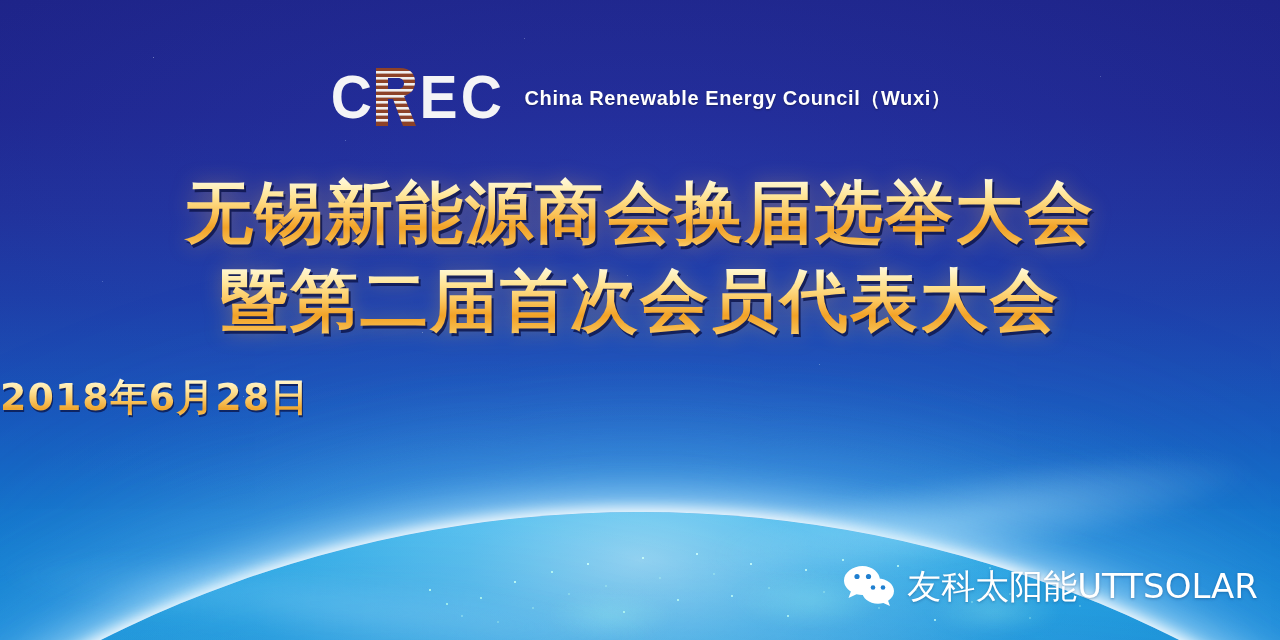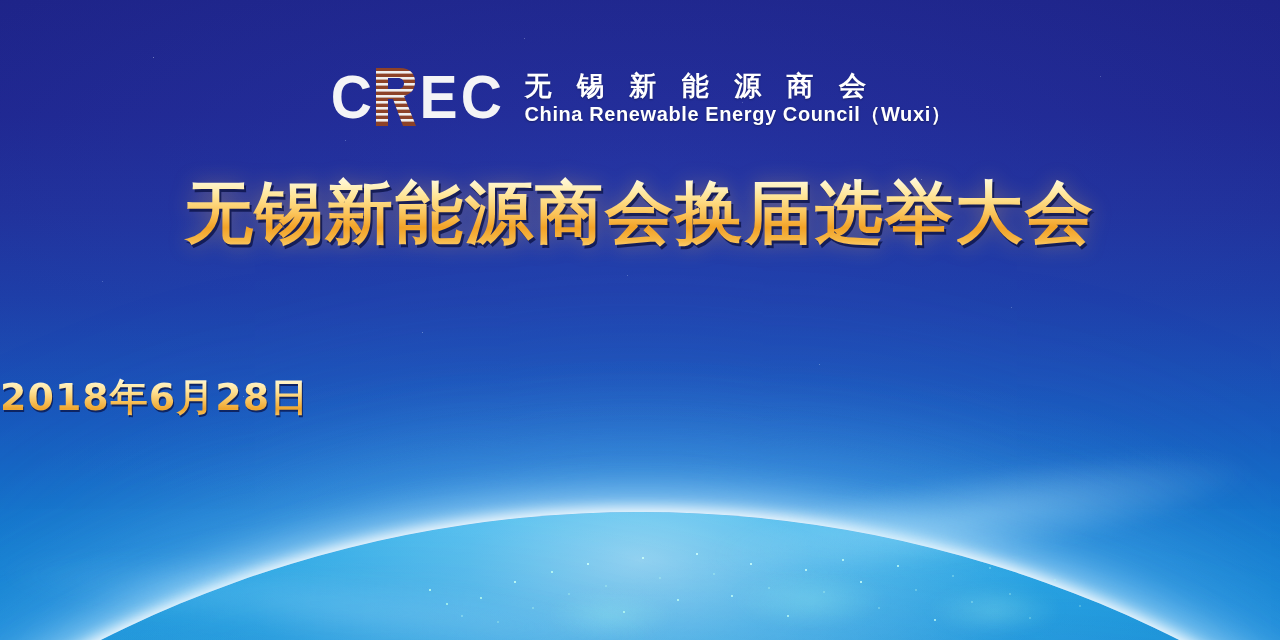--- a/index.html
+++ b/index.html
@@ -415,28 +415,45 @@
             </g>
           </g>
         </svg>
       </span>
 
       <span class="crec-letter">E</span>
       <span class="crec-letter">C</span>
     </div>
 
     <div class="logo-cn-block">
-      <div class="logo-cn">无 锡 新 能 源 商 会</div>
       <div class="logo-en">China Renewable Energy Council（Wuxi）</div>
     </div>
 
   </div>
 
   <div class="titles">
     <div class="title-line">无锡新能源商会换届选举大会</div>
+    <div class="title-line">暨第二届首次会员代表大会</div>
   </div>
 
   <div class="meta">
     <div class="meta-item">2018年6月28日</div>
   </div>
 
+  <div class="watermark">
+    <span>
+      <svg class="wechat-icon" width="52" height="44" viewBox="0 0 52 44" aria-hidden="true">
+        <g fill="#ffffff">
+          <path d="M19.5,2 C29.2,2 37,8.5 37,16.5 C37,24.5 29.2,31 19.5,31 C17.4,31 15.4,30.7 13.5,30.2 L5.5,34 L7.9,27.6 C3.6,24.7 1,20.9 1,16.5 C1,8.5 9.8,2 19.5,2 Z"></path>
+          <path d="M35,14.5 C43.8,14.5 51,20.1 51,27 C51,31 48.7,34.5 45.1,36.8 L47,42 L40.3,39.1 C38.6,39.5 36.8,39.7 35,39.7 C26.2,39.7 19,34.1 19,27 C19,20.1 26.2,14.5 35,14.5 Z" fill="#ffffff"></path>
+        </g>
+        <g fill="#1f7fd0">
+          <circle cx="14" cy="12.5" r="2.6"></circle>
+          <circle cx="25.5" cy="12.5" r="2.6"></circle>
+          <circle cx="30" cy="23.5" r="2.3"></circle>
+          <circle cx="40" cy="23.5" r="2.3"></circle>
+        </g>
+      </svg>
+    </span>
+    <span class="watermark-text">友科太阳能UTTSOLAR</span>
+  </div>
 
 </div>
 
 </body></html>

